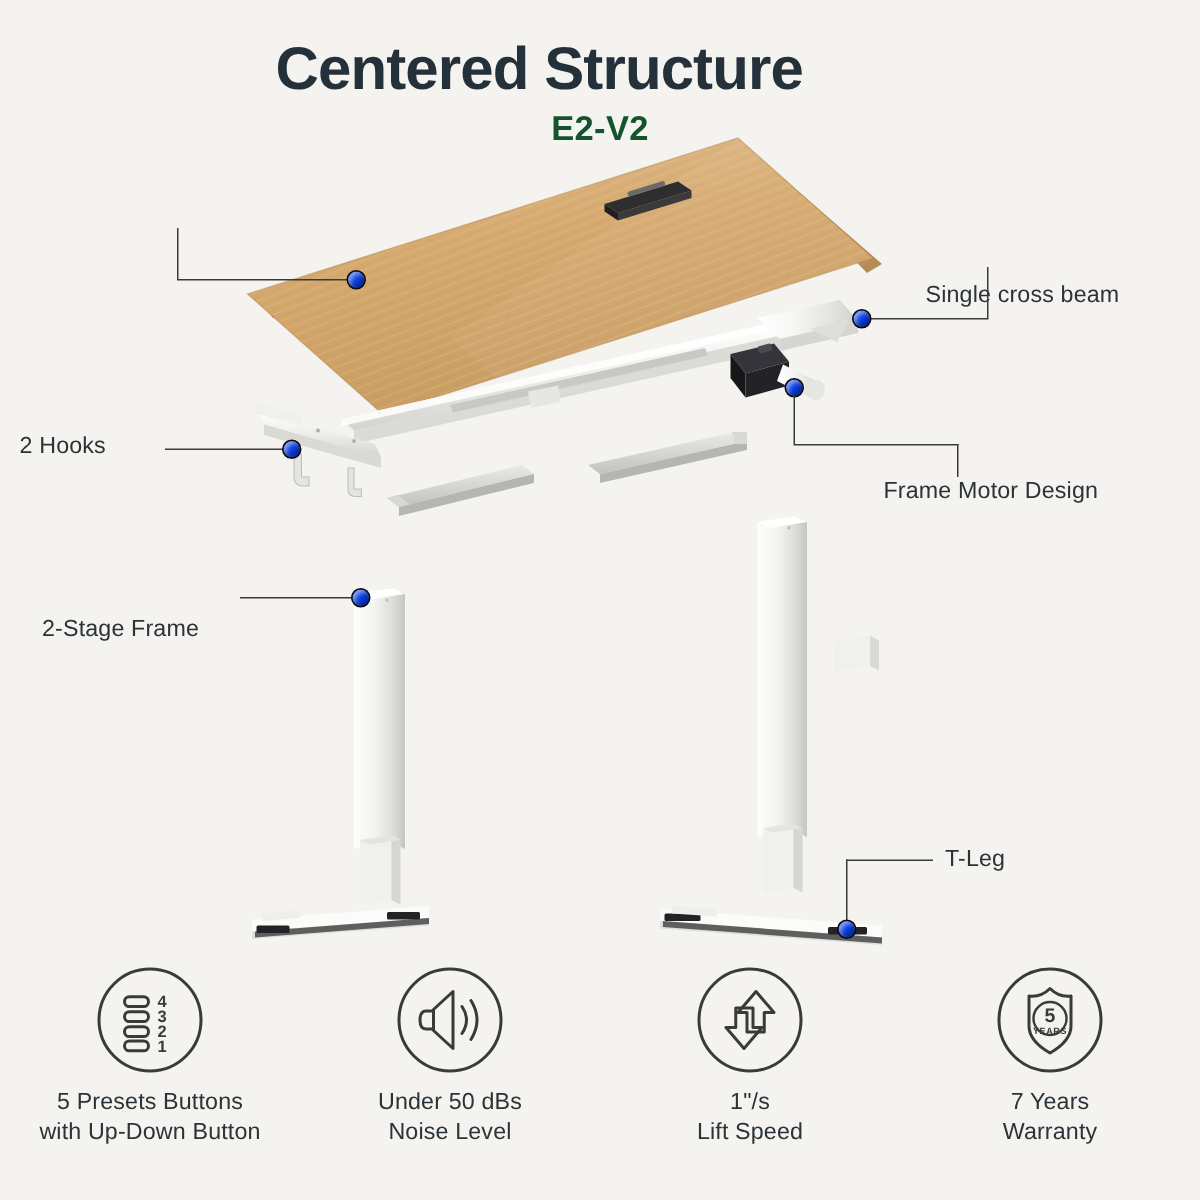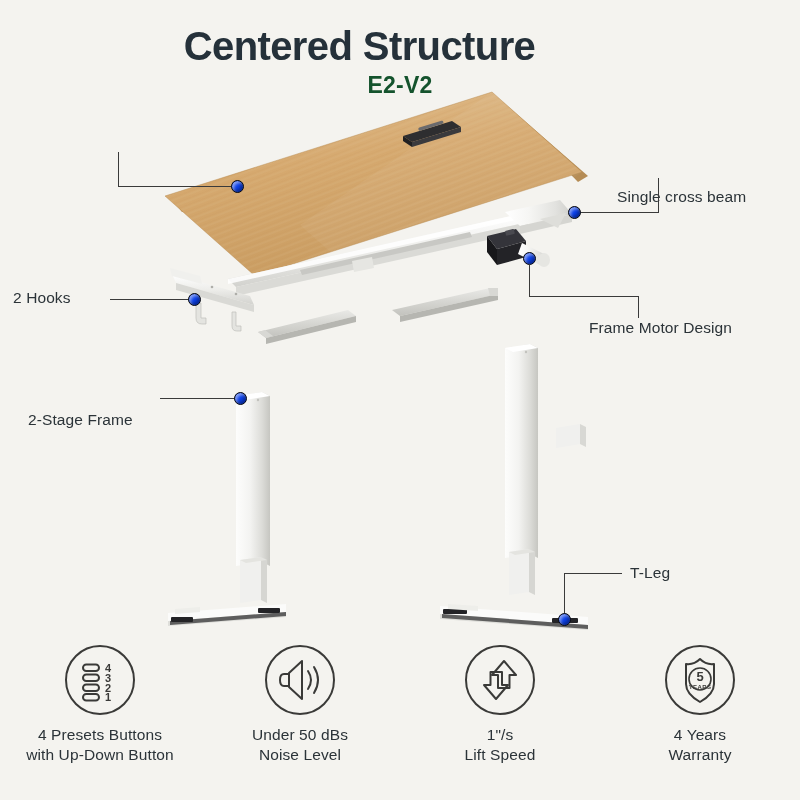--- a/index.html
+++ b/index.html
@@ -264,21 +264,21 @@
         <rect x="19" y="20.5" width="16" height="6.5" rx="3.25" fill="none" stroke="#3a3a38" stroke-width="2"></rect>
         <rect x="19" y="30.5" width="16" height="6.5" rx="3.25" fill="none" stroke="#3a3a38" stroke-width="2"></rect>
         <rect x="19" y="40.5" width="16" height="6.5" rx="3.25" fill="none" stroke="#3a3a38" stroke-width="2"></rect>
         <rect x="19" y="50" width="16" height="6.5" rx="3.25" fill="none" stroke="#3a3a38" stroke-width="2"></rect>
         <text x="41" y="27.5" font-family="Liberation Sans, sans-serif" font-size="11" font-weight="700" fill="#3a3a38">4</text>
         <text x="41" y="37.5" font-family="Liberation Sans, sans-serif" font-size="11" font-weight="700" fill="#3a3a38">3</text>
         <text x="41" y="47.5" font-family="Liberation Sans, sans-serif" font-size="11" font-weight="700" fill="#3a3a38">2</text>
         <text x="41" y="57" font-family="Liberation Sans, sans-serif" font-size="11" font-weight="700" fill="#3a3a38">1</text>
       </svg>
       <div class="feature-text">
-        <span>4 Presets Buttons</span>
+        <span>5 Presets Buttons</span>
         <span>with Up-Down Button</span>
       </div>
     </div>
 
     <div class="feature">
       <svg class="feature-icon" viewBox="0 0 72 72">
         <circle cx="36" cy="36" r="34" fill="none" stroke="#3a3a38" stroke-width="2"></circle>
         <path d="M38 17 L38 55 L25 43 L25 29 Z" fill="none" stroke="#3a3a38" stroke-width="2" stroke-linejoin="round"></path>
         <path d="M25 30 L20 30 Q16 30 16 36 Q16 42 20 42 L25 42" fill="none" stroke="#3a3a38" stroke-width="2" stroke-linejoin="round"></path>
         <path d="M44 27 Q50 36 44 45" fill="none" stroke="#3a3a38" stroke-width="2" stroke-linecap="round"></path>
@@ -304,20 +304,20 @@
 
     <div class="feature">
       <svg class="feature-icon" viewBox="0 0 72 72">
         <circle cx="36" cy="36" r="34" fill="none" stroke="#3a3a38" stroke-width="2"></circle>
         <path d="M36 15 Q42 21 50 20 L50 40 Q50 50 36 58 Q22 50 22 40 L22 20 Q30 21 36 15 Z" fill="none" stroke="#3a3a38" stroke-width="2" stroke-linejoin="round"></path>
         <circle cx="36" cy="35" r="11" fill="none" stroke="#3a3a38" stroke-width="1.6"></circle>
         <text x="36" y="37" text-anchor="middle" font-family="Liberation Sans, sans-serif" font-size="13" font-weight="700" fill="#3a3a38">5</text>
         <text x="36" y="45" text-anchor="middle" font-family="Liberation Sans, sans-serif" font-size="6" font-weight="700" letter-spacing="0.4" fill="#3a3a38">YEARS</text>
       </svg>
       <div class="feature-text">
-        <span>4 Years</span>
+        <span>7 Years</span>
         <span>Warranty</span>
       </div>
     </div>
 
   </div>
 
 </div>
 
 </body></html>

